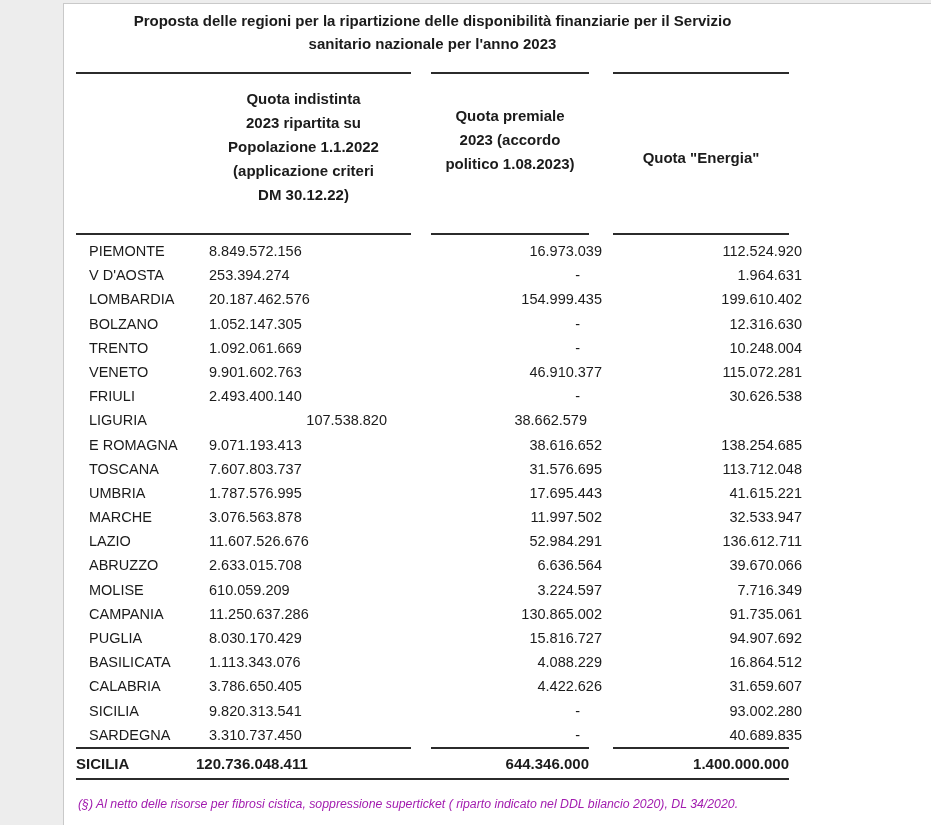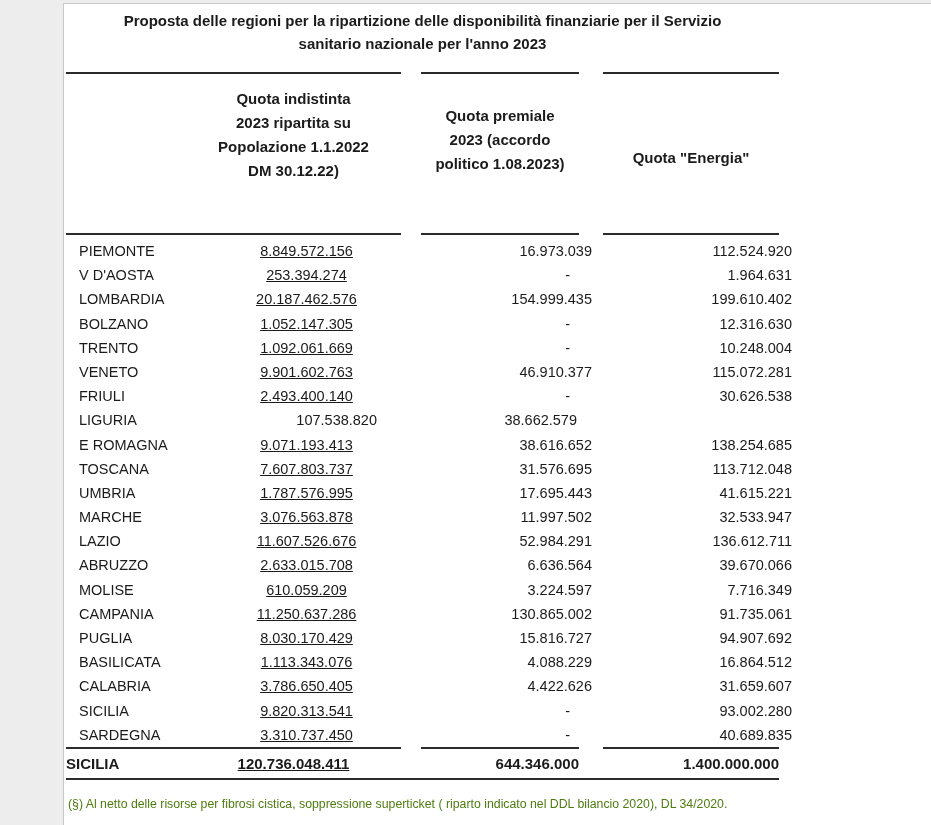--- a/index.html
+++ b/index.html
@@ -11,21 +11,21 @@
     -webkit-font-smoothing:antialiased;
   }
   #canvas{position:relative;width:931px;height:825px;overflow:hidden;}
   .page{
     position:absolute;left:63px;top:3px;width:868px;height:822px;
     background:#ffffff;
     border-left:1px solid #c9c9c9;
     border-top:1px solid #c9c9c9;
     box-sizing:border-box;
   }
-  .abs{position:absolute;}
+  .abs{position:absolute;margin-left:10px;}
   .doc-title{
     left:2px;top:5px;width:713px;
     text-align:center;font-weight:bold;font-size:15px;line-height:23px;
   }
   .rule{height:0;border-top:2px solid #2b2b2b;}
   
   .rule-a{left:2px;width:335px;}
   .rule-b{left:357px;width:158px;}
   .rule-c{left:539px;width:176px;}
   .row-rules-1{top:68px;}
@@ -37,33 +37,33 @@
   }
   .colhead-1{left:122px;top:83px;width:215px;}
   .colhead-2{left:357px;top:100px;width:158px;}
   .colhead-3{left:539px;top:142px;width:176px;}
   .tbody{left:15px;top:235px;width:713px;}
   .trow{
     display:flex;height:24.2px;line-height:24.2px;font-size:14.5px;
     white-space:nowrap;
   }
   .cell-region{width:120px;text-align:left;overflow:hidden;}
-  .cell-n1{width:215px;text-align:center;text-decoration:underline;}
+  .cell-n1{width:215px;text-align:left;}
   .gap1{width:20px;}
   .cell-n2{width:158px;text-align:right;}
   .gap2{width:24px;}
   .cell-n3{width:176px;text-align:right;}
   .cell-dash{padding-right:22px;box-sizing:border-box;}
   .total-row{
     left:2px;top:747px;width:713px;height:26px;line-height:26px;
     display:flex;font-weight:bold;font-size:15px;white-space:nowrap;
   }
   .footnote{
     left:4px;top:792px;width:840px;
-    font-size:12.3px;line-height:16px;color:#4d7c0f;
+    font-style:italic;font-size:12.3px;line-height:16px;color:#a21caf;
   }
 </style>
 </head>
 <body>
 
 <div id="canvas">
   <div class="page">
 
     <div class="abs doc-title">
       <div>Proposta delle regioni per la ripartizione delle disponibilità finanziarie per il Servizio</div>
@@ -71,20 +71,21 @@
     </div>
 
     <div class="abs rule rule-a row-rules-1"></div>
     <div class="abs rule rule-b row-rules-1"></div>
     <div class="abs rule rule-c row-rules-1"></div>
 
     <div class="abs colhead colhead-1">
       <div>Quota indistinta</div>
       <div>2023 ripartita su</div>
       <div>Popolazione 1.1.2022</div>
+      <div>(applicazione criteri</div>
       <div>DM 30.12.22)</div>
     </div>
     <div class="abs colhead colhead-2">
       <div>Quota premiale</div>
       <div>2023 (accordo</div>
       <div>politico 1.08.2023)</div>
     </div>
     <div class="abs colhead colhead-3">
       <div>Quota "Energia"</div>
     </div>

